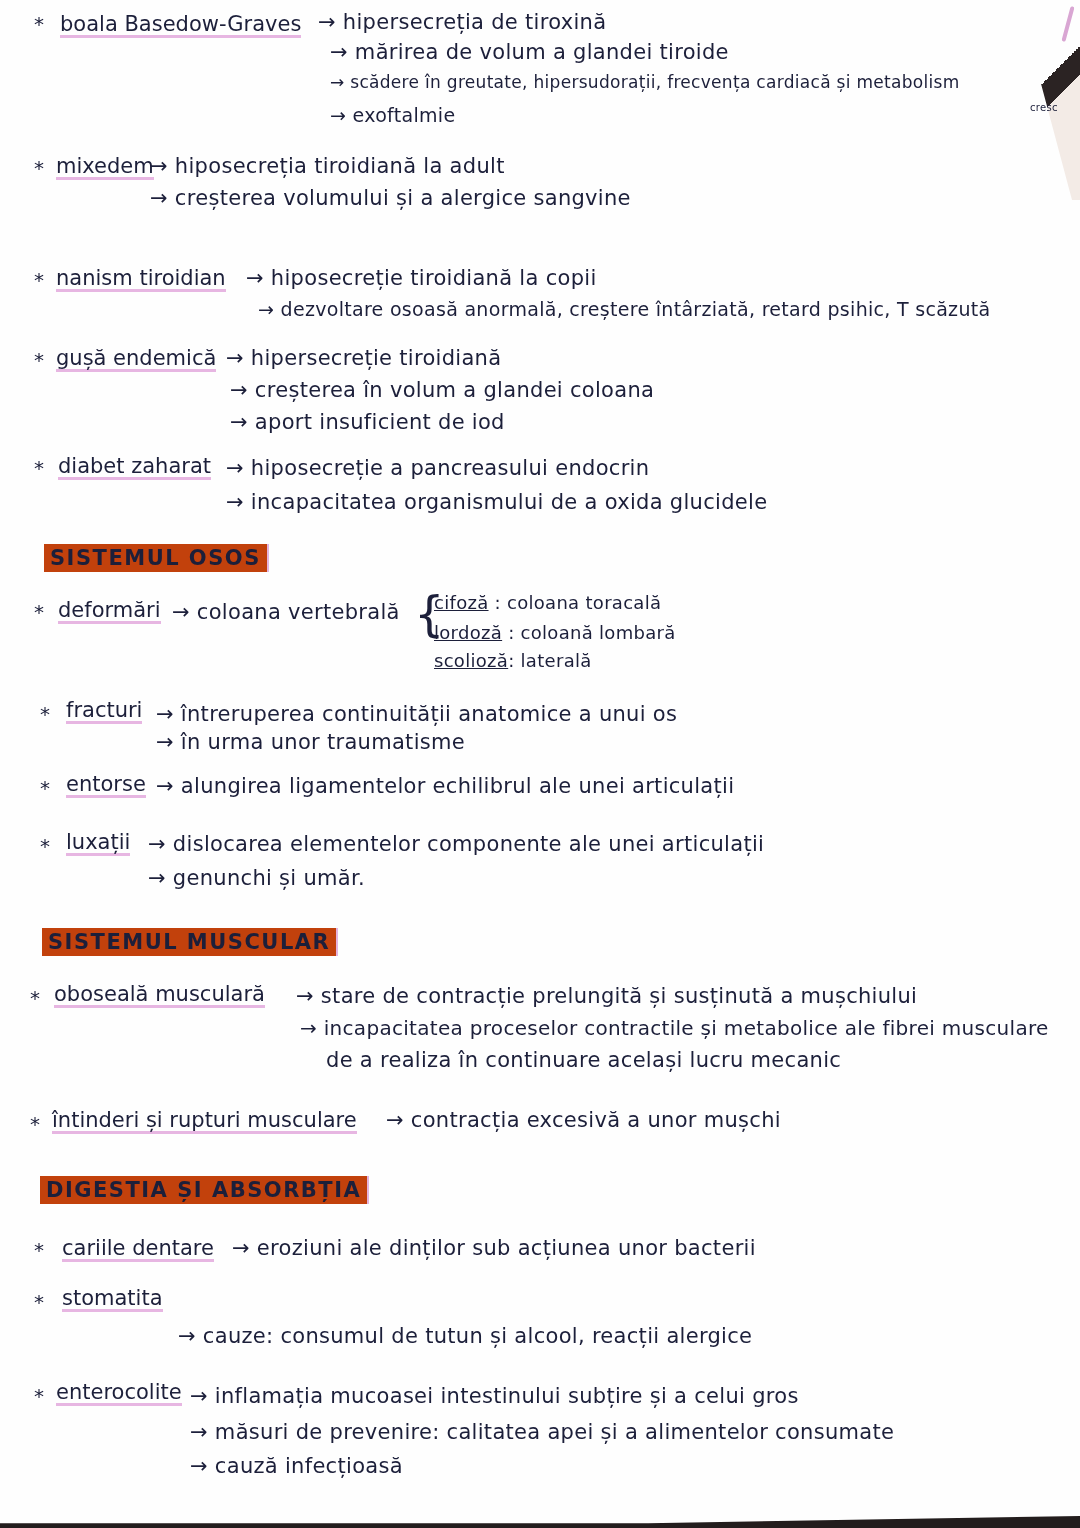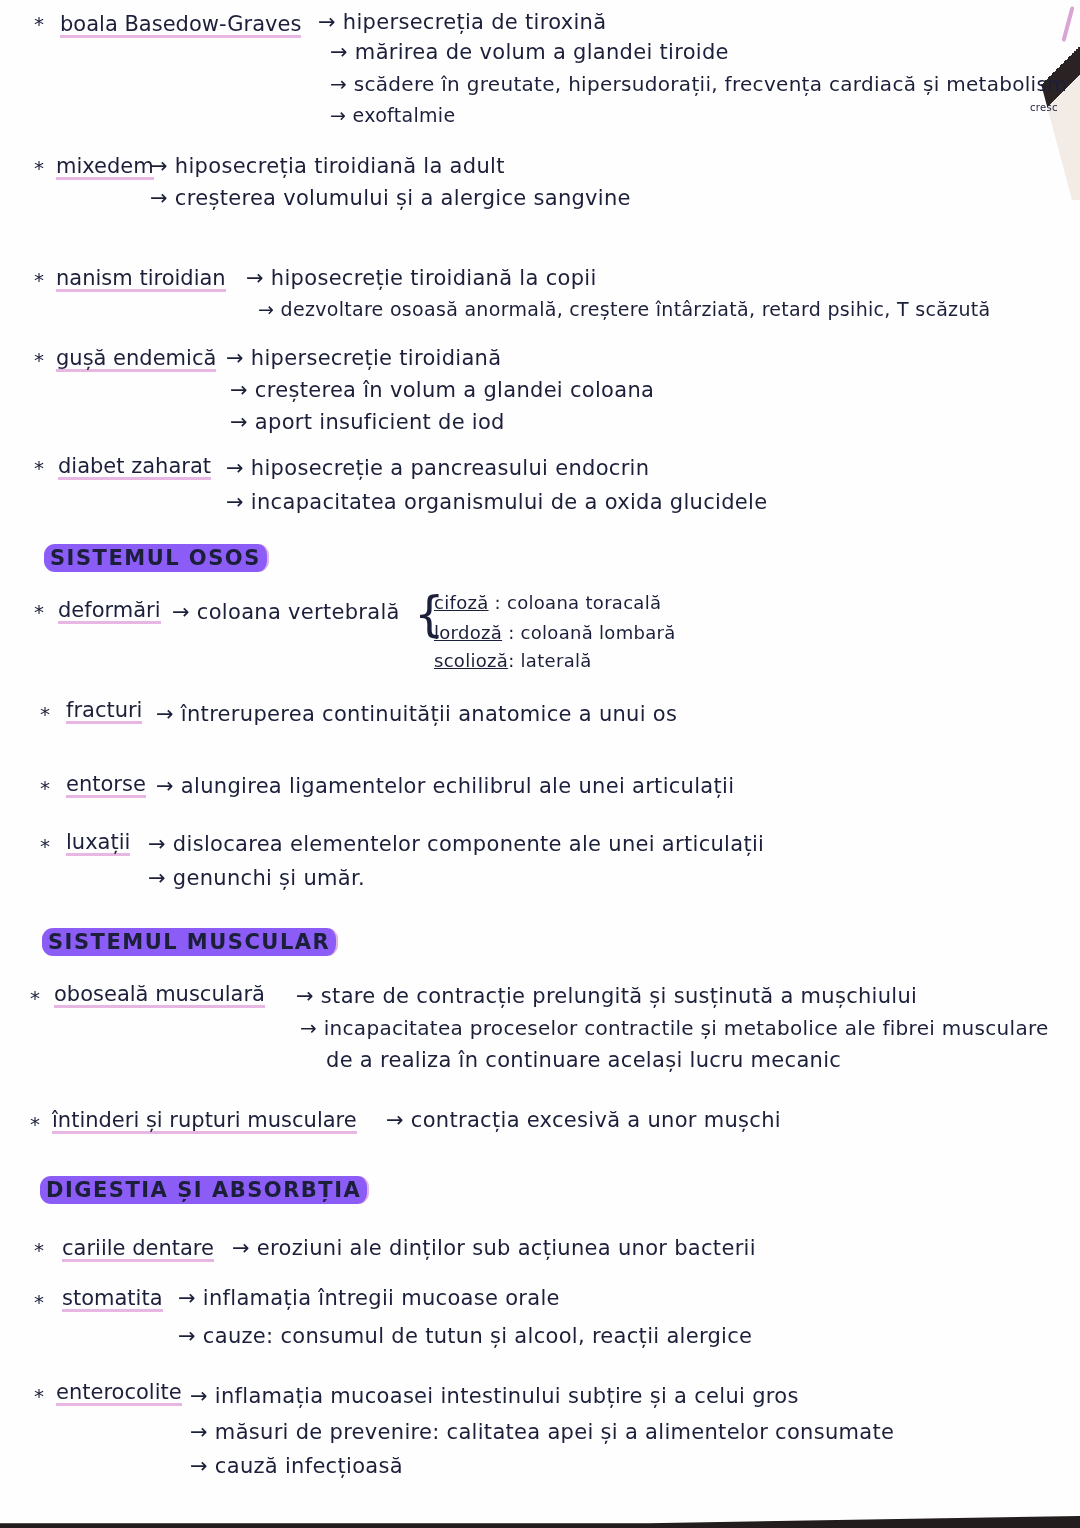--- a/index.html
+++ b/index.html
@@ -23,39 +23,39 @@
     }
     .line { position: absolute; font-size: 21px; white-space: nowrap; letter-spacing: 0.3px; }
     .term {
       position: absolute; font-size: 21px; white-space: nowrap;
       padding-bottom: 2px;
       background: linear-gradient(#e7b6e2, #e7b6e2) no-repeat left bottom / 100% 3px;
     }
     .bullet { position: absolute; font-size: 20px; }
     .heading {
       position: absolute; font-size: 21px; font-weight: bold; letter-spacing: 1.5px;
-      background: #8b5cf6; padding: 2px 6px; border-right: 2px solid #e3b4de; border-radius: 11px;
+      background: #c2410c; padding: 2px 6px; border-right: 2px solid #e3b4de;
     }
     .sub-term { text-decoration: underline; }
     .brace { position: absolute; font-size: 48px; color: #1c1f3a; line-height: 1; }
   </style>
 </head>
 <body>
 
 <div class="page">
 
   <div class="corner-top-right"></div>
   <div class="corner-mark"></div>
   <div class="bottom-edge"></div>
 
   <span class="bullet" style="left:34px;top:12px">*</span>
   <span class="term" style="left:60px;top:12px">boala Basedow-Graves</span>
   <span class="line" style="left:318px;top:10px">→ hipersecreția de tiroxină</span>
   <span class="line" style="left:330px;top:40px">→ mărirea de volum a glandei tiroide</span>
-  <span class="line" style="left:330px;top:72px;font-size:20px">→ scădere în greutate, hipersudorații, frecvența cardiacă și metabolism</span>
+  <span class="line" style="left:330px;top:72px;font-size:17px">→ scădere în greutate, hipersudorații, frecvența cardiacă și metabolism</span>
   <span class="line" style="left:1030px;top:102px;font-size:10px">cresc</span>
   <span class="line" style="left:330px;top:104px;font-size:19px">→ exoftalmie</span>
 
   <span class="bullet" style="left:34px;top:156px">*</span>
   <span class="term" style="left:56px;top:154px">mixedem</span>
   <span class="line" style="left:150px;top:154px">→ hiposecreția tiroidiană la adult</span>
   <span class="line" style="left:150px;top:186px">→ creșterea volumului și a alergice sangvine</span>
 
   <span class="bullet" style="left:34px;top:268px">*</span>
   <span class="term" style="left:56px;top:266px">nanism tiroidian</span>
@@ -79,20 +79,21 @@
   <span class="term" style="left:58px;top:598px">deformări</span>
   <span class="line" style="left:172px;top:600px">→ coloana vertebrală</span>
   <span class="brace" style="left:414px;top:590px">{</span>
   <span class="line" style="left:434px;top:592px;font-size:18px"><span class="sub-term">cifoză</span> <span>: coloana toracală</span></span>
   <span class="line" style="left:434px;top:622px;font-size:18px"><span class="sub-term">lordoză</span> <span>: coloană lombară</span></span>
   <span class="line" style="left:434px;top:650px;font-size:18px"><span class="sub-term">scolioză</span><span>: laterală</span></span>
 
   <span class="bullet" style="left:40px;top:702px">*</span>
   <span class="term" style="left:66px;top:698px">fracturi</span>
   <span class="line" style="left:156px;top:702px">→ întreruperea continuității anatomice a unui os</span>
+  <span class="line" style="left:156px;top:730px">→ în urma unor traumatisme</span>
 
   <span class="bullet" style="left:40px;top:776px">*</span>
   <span class="term" style="left:66px;top:772px">entorse</span>
   <span class="line" style="left:156px;top:774px">→ alungirea ligamentelor echilibrul ale unei articulații</span>
 
   <span class="bullet" style="left:40px;top:834px">*</span>
   <span class="term" style="left:66px;top:830px">luxații</span>
   <span class="line" style="left:148px;top:832px">→ dislocarea elementelor componente ale unei articulații</span>
   <span class="line" style="left:148px;top:866px">→ genunchi și umăr.</span>
 
@@ -109,21 +110,20 @@
   <span class="line" style="left:386px;top:1108px">→ contracția excesivă a unor mușchi</span>
 
   <span class="heading" style="left:40px;top:1176px">DIGESTIA ȘI ABSORBȚIA</span>
 
   <span class="bullet" style="left:34px;top:1238px">*</span>
   <span class="term" style="left:62px;top:1236px">cariile dentare</span>
   <span class="line" style="left:232px;top:1236px">→ eroziuni ale dinților sub acțiunea unor bacterii</span>
 
   <span class="bullet" style="left:34px;top:1290px">*</span>
   <span class="term" style="left:62px;top:1286px">stomatita</span>
-  <span class="line" style="left:178px;top:1286px">→ inflamația întregii mucoase orale</span>
   <span class="line" style="left:178px;top:1324px">→ cauze: consumul de tutun și alcool, reacții alergice</span>
 
   <span class="bullet" style="left:34px;top:1384px">*</span>
   <span class="term" style="left:56px;top:1380px">enterocolite</span>
   <span class="line" style="left:190px;top:1384px">→ inflamația mucoasei intestinului subțire și a celui gros</span>
   <span class="line" style="left:190px;top:1420px">→ măsuri de prevenire: calitatea apei și a alimentelor consumate</span>
   <span class="line" style="left:190px;top:1454px">→ cauză infecțioasă</span>
 
 </div>
 

